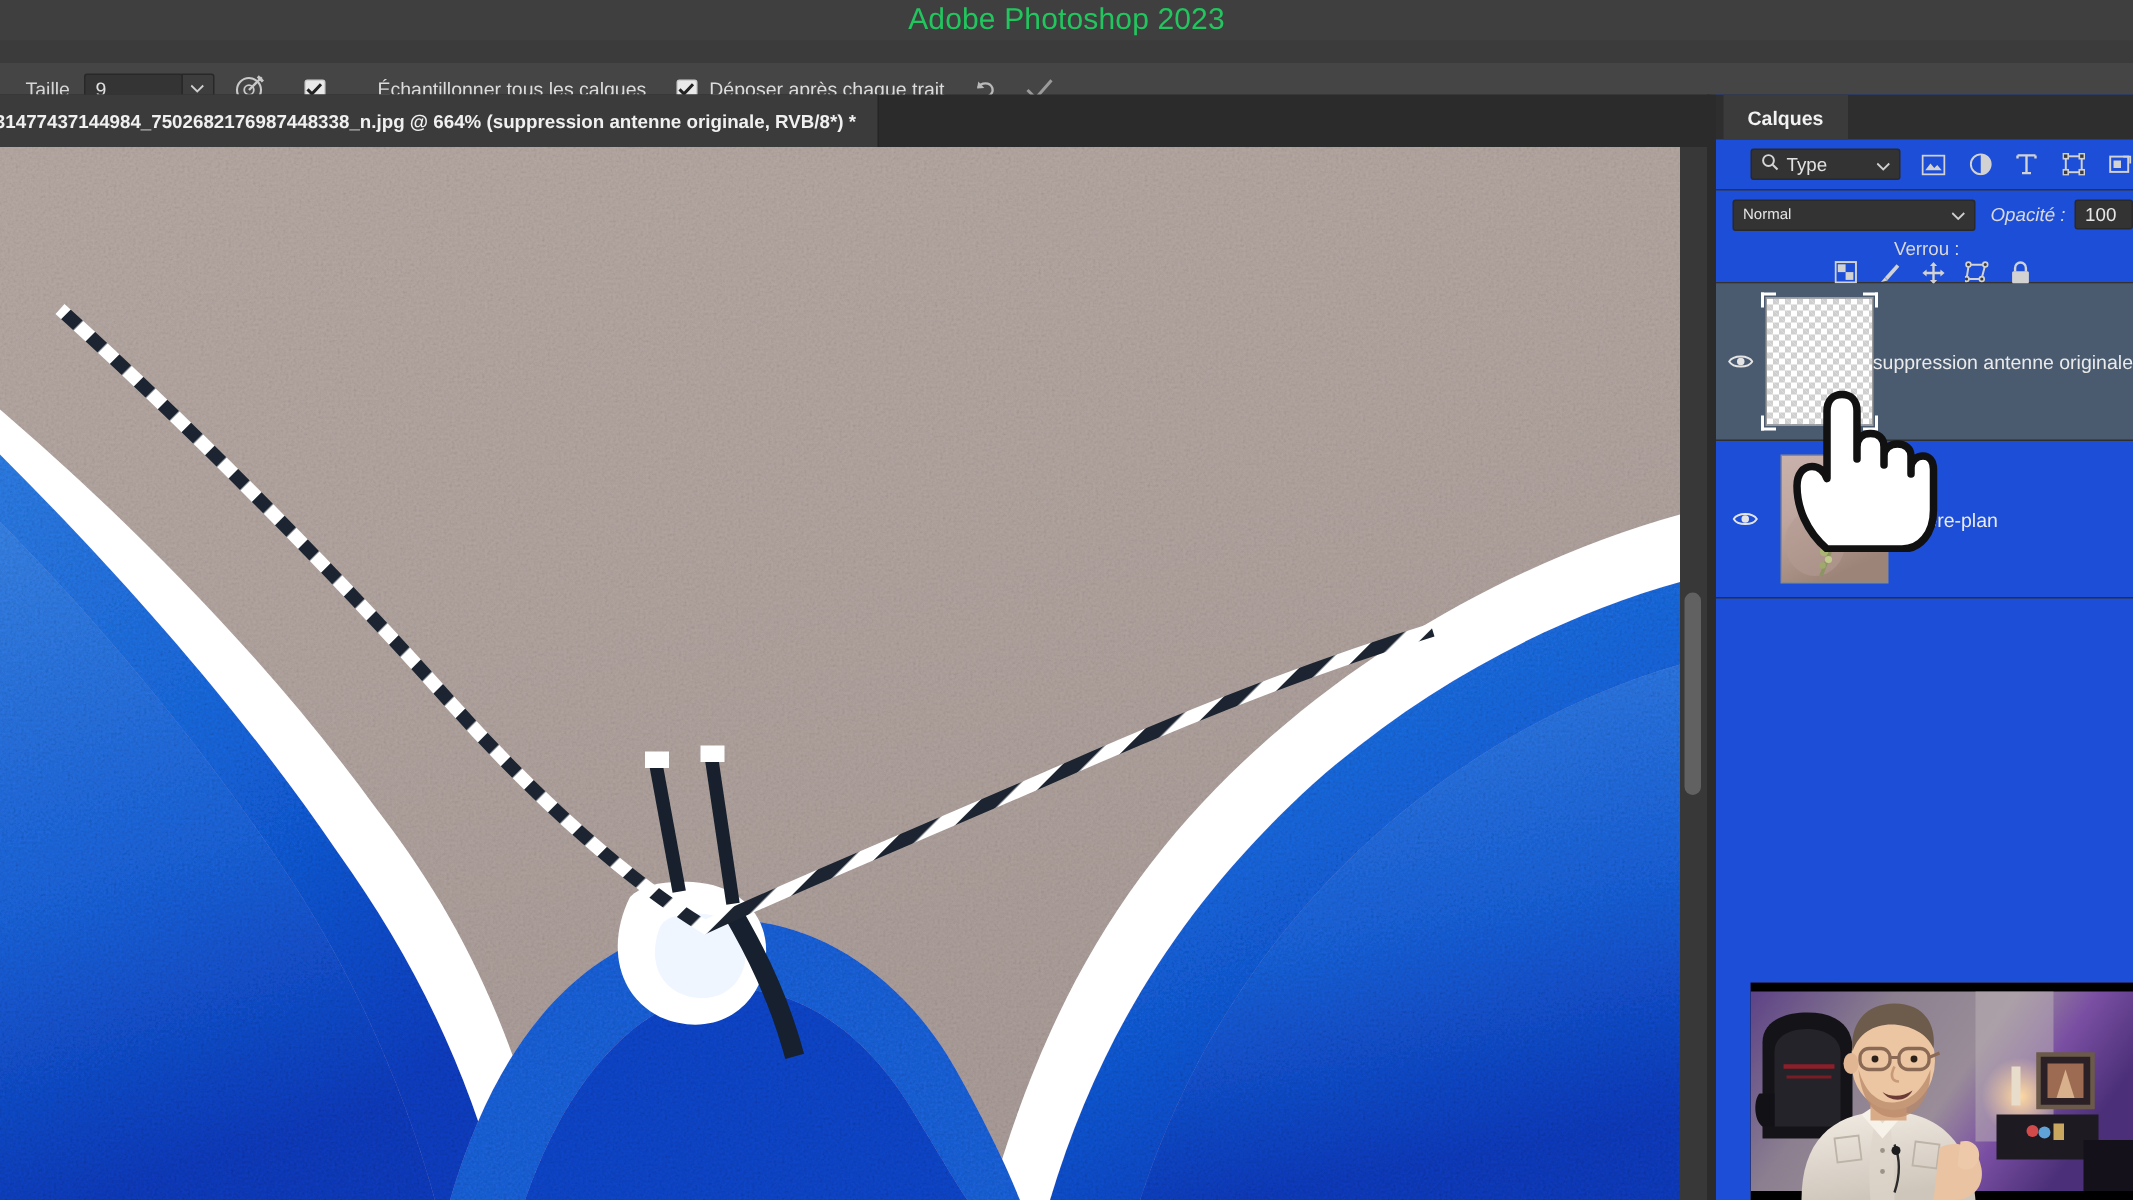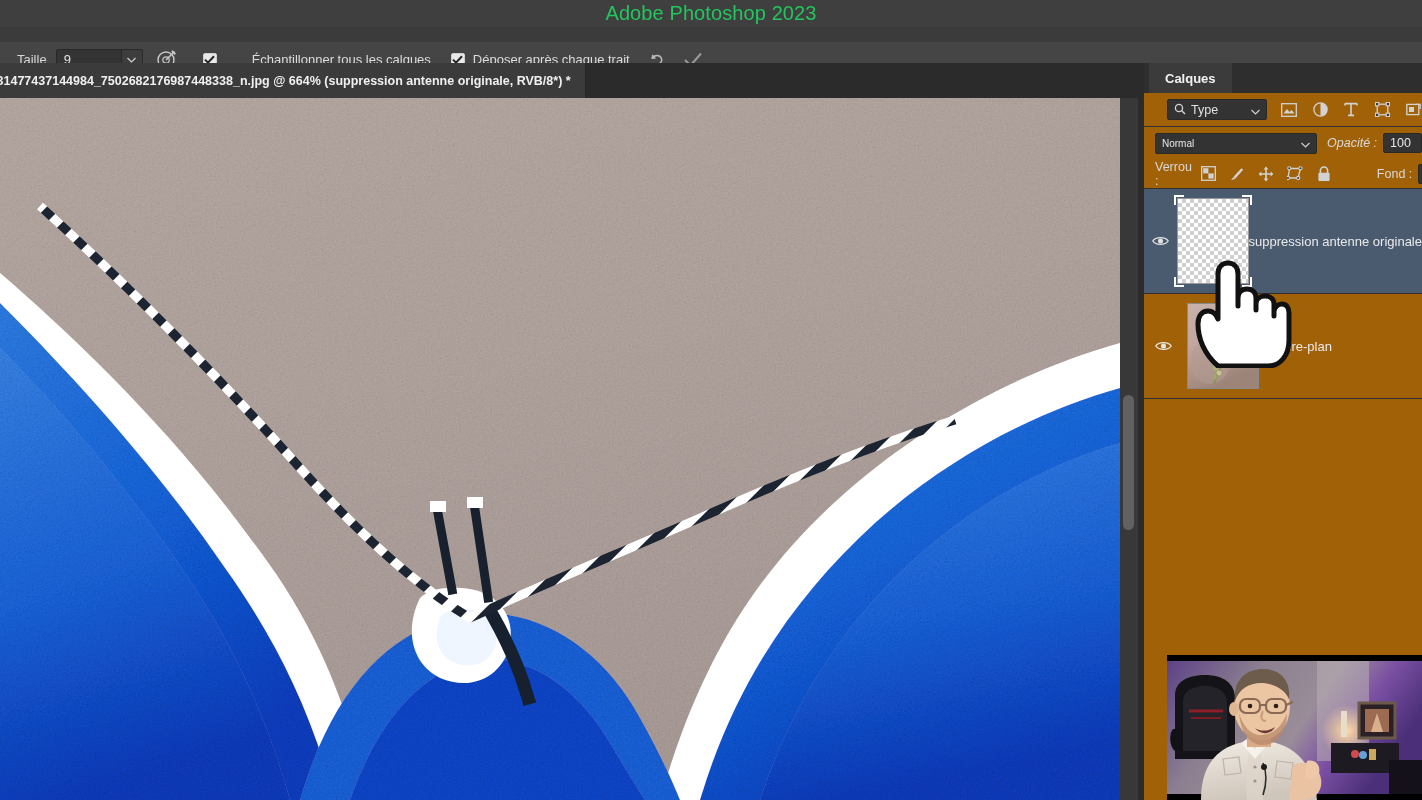--- a/index.html
+++ b/index.html
@@ -103,21 +103,21 @@
     background: #616161; border-radius: 6px;
   }
   .panel-gutter {
     position: absolute; left: 1138px; top: 63px; width: 6px; height: 737px;
     background: #2b2b2b;
   }
 
   
   .layers-panel {
     position: absolute; left: 1144px; top: 63px; width: 278px; height: 737px;
-    background: #a16207;
+    background: #1d4ed8;
   }
   .panel-tabrow {
     position: relative; height: 30px; background: #2e2e2e;
   }
   .panel-tab {
     position: absolute; left: 5px; top: 0; height: 30px;
     padding: 0 16px; background: #3b3b3b;
     display: flex; align-items: center;
   }
   .panel-tab-label { color: #f2f2f2; font-size: 13px; font-weight: bold; }
@@ -149,20 +149,21 @@
   .num-field {
     margin-left: 6px; width: 44px; height: 20px;
     background: #333333; border: 1px solid #292929; border-radius: 2px;
     color: #e6e6e6; font-size: 12.5px;
     display: flex; align-items: center; padding-left: 6px;
   }
 
   .lock-row {
     height: 30px; display: flex; align-items: center; padding-left: 11px;
     border-bottom: 1px solid #323232;
+    flex-direction: column;
   }
   .lock-label { color: #d8d8d8; font-size: 12.5px; margin-right: 8px; }
   .lock-icons { display: flex; align-items: center; gap: 12px; }
   .lock-icon { width: 17px; height: 17px; display: flex; align-items: center; justify-content: center; }
   .fill-label { color: #d8d8d8; font-size: 12.5px; margin-left: 44px; white-space: nowrap; }
 
   
   .layer-list { position: relative; }
   .layer-row {
     position: relative; height: 105px;

